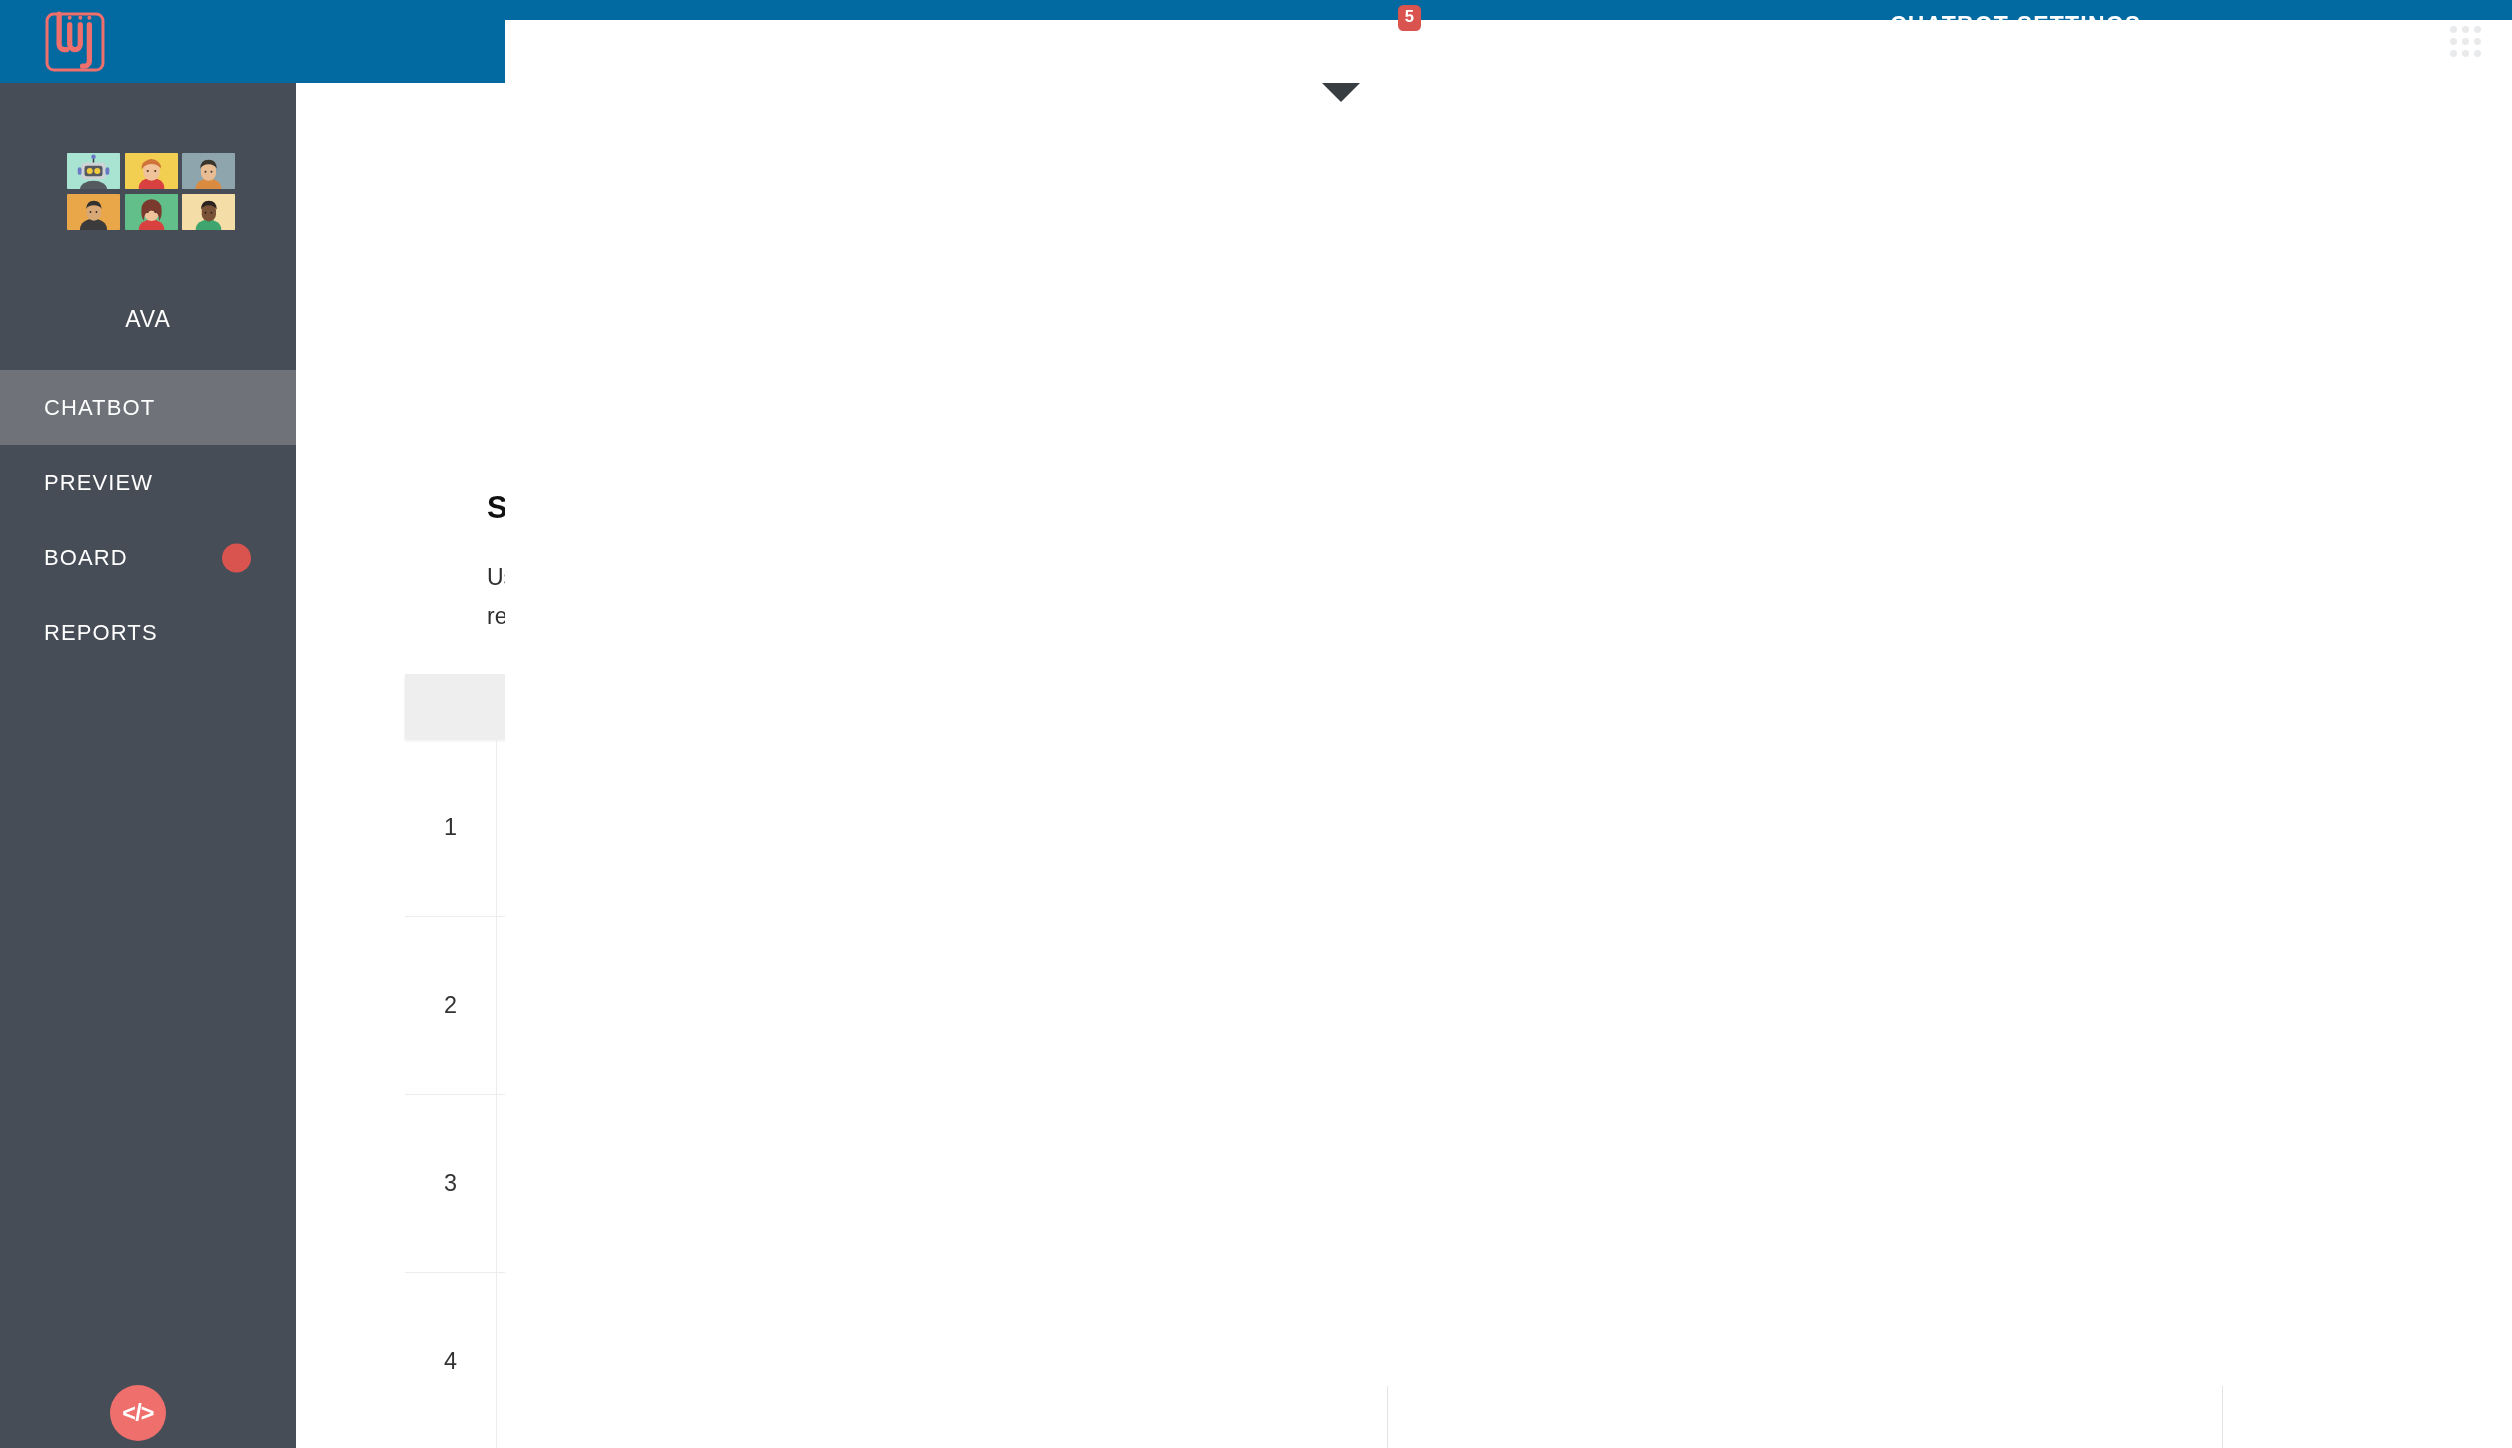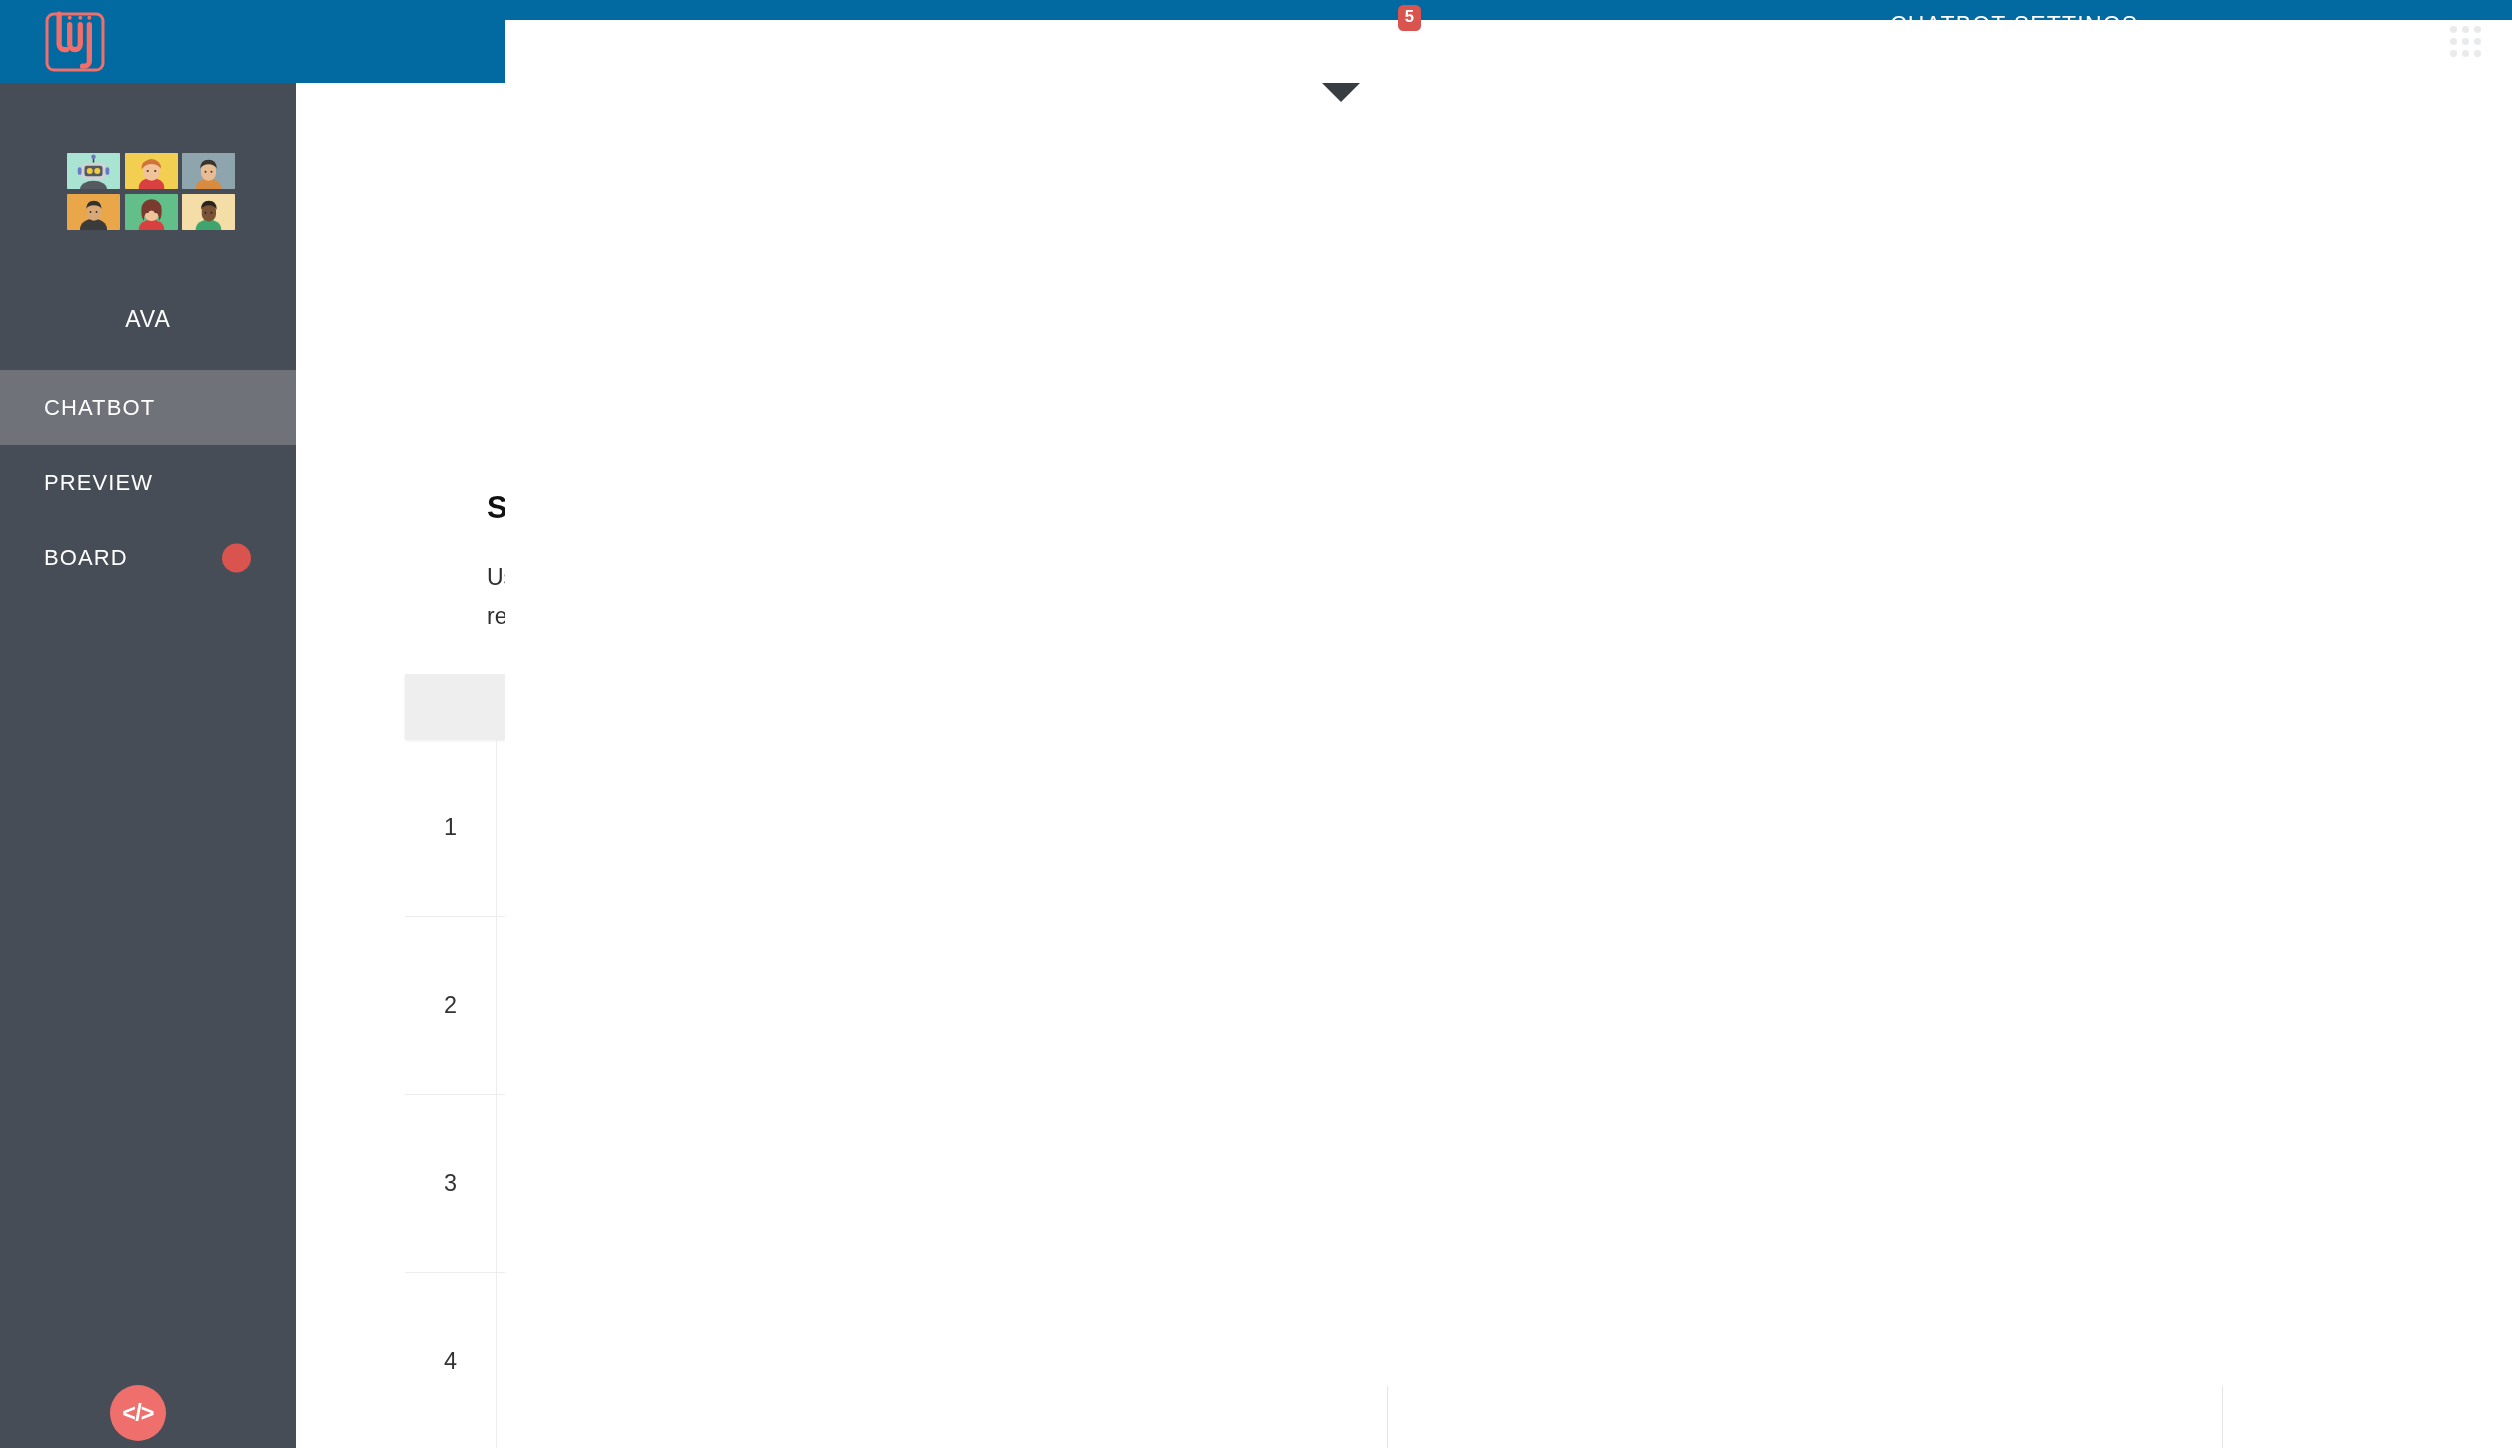--- a/index.html
+++ b/index.html
@@ -16,21 +16,21 @@
     background:#0369a1; display:flex; align-items:center; z-index:30;
   }
   .logo-wrap{ position:absolute; left:44px; top:10.6px; width:62px; height:62px; }
   .nav-links{ position:absolute; left:302px; top:0; width:2140px; height:83px; display:flex; align-items:center; }
   .nav-item{
     color:#ffffff; font-size:23px; letter-spacing:1.2px;
     position:relative; white-space:nowrap;
   }
   .nav-item.main{ position:absolute; left:203px; top:19.7px; font-weight:400; }
   .nav-item.qa{ position:absolute; left:938px; top:16.6px; font-weight:700; }
-  .nav-item.settings{ position:absolute; left:1588px; top:12px; font-weight:400; }
+  .nav-item.settings{ position:absolute; left:1588px; top:12px; font-weight:700; }
   .nav-badge{
     position:absolute; right:-29px; top:-12px;
     background:#d9534f; color:#fff; border-radius:5.3px;
     font-size:16.6px; font-weight:700; line-height:1;
     padding:4.5px 6.8px 5.3px; letter-spacing:0;
   }
   .apps-grid{
     position:absolute; right:30px; top:26px;
     width:32px; height:32px;
     display:grid; grid-template-columns:repeat(3,1fr); grid-template-rows:repeat(3,1fr);
@@ -267,20 +267,23 @@
   <div class="nav-list">
     <div class="side-item active">
       <span>CHATBOT</span>
     </div>
     <div class="side-item">
       <span>PREVIEW</span>
     </div>
     <div class="side-item">
       <span>BOARD</span>
       <span class="side-dot"></span>
+    </div>
+    <div class="side-item">
+      <span>REPORTS</span>
     </div>
   </div>
 
   <div class="code-btn">
     <span>&lt;/&gt;</span>
   </div>
 </div>
 
 <div class="main">
 

